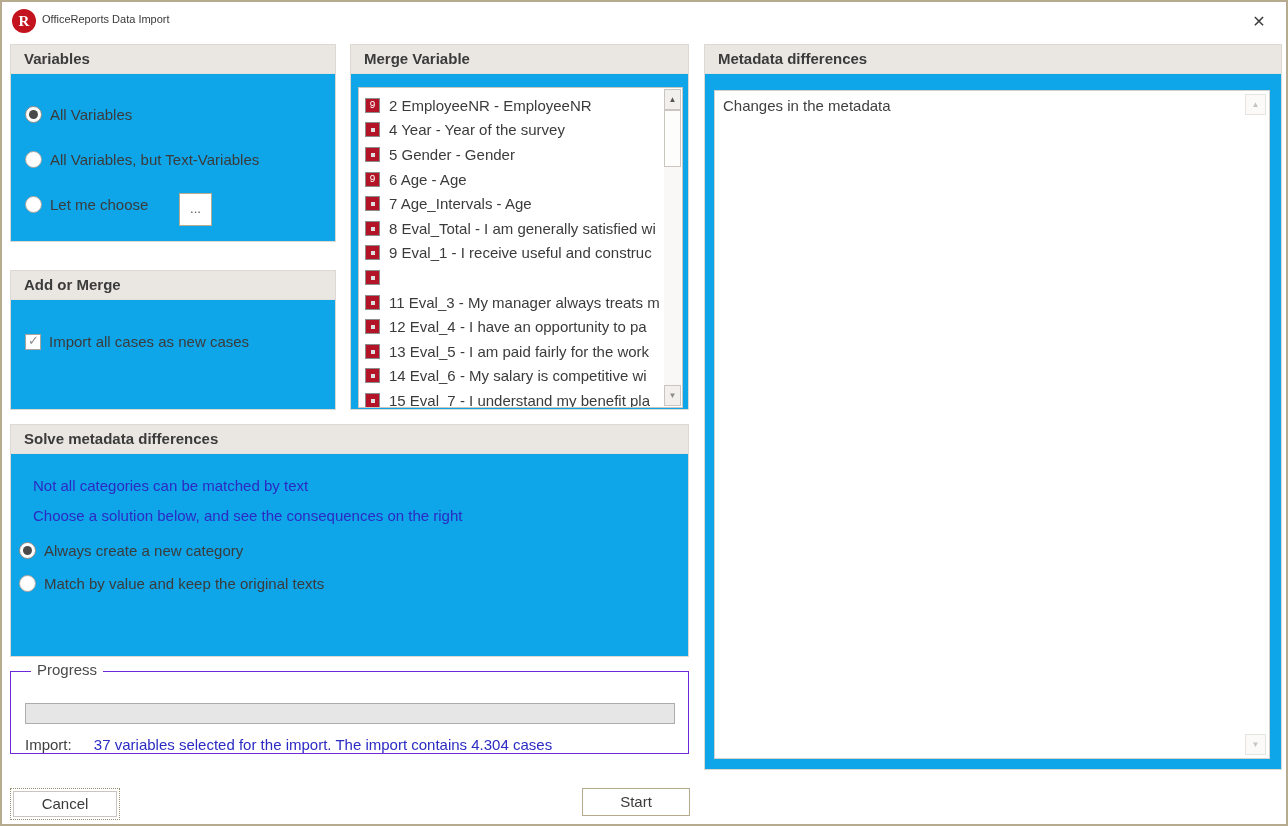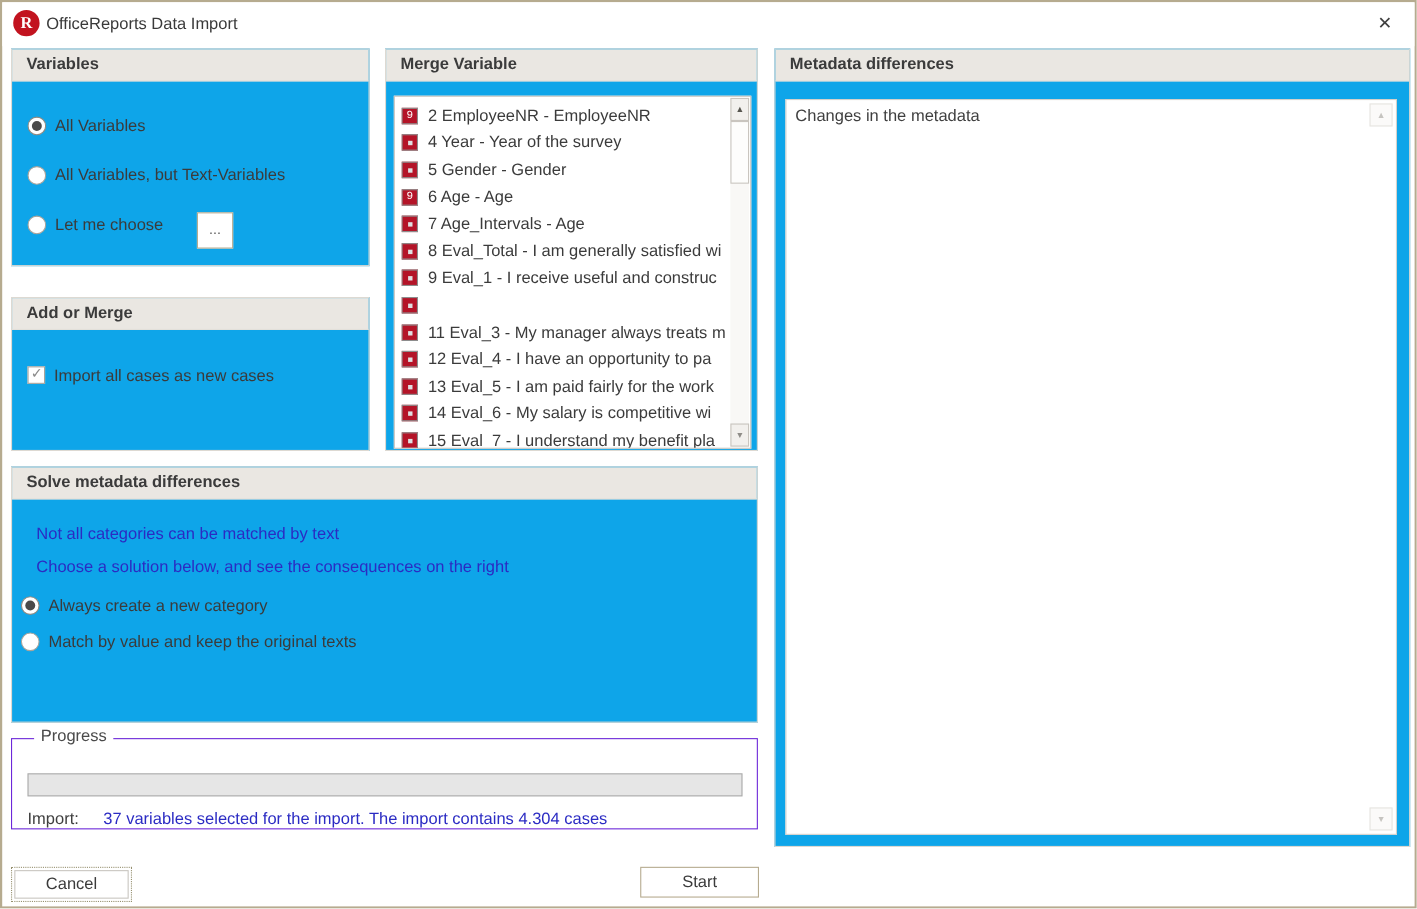--- a/index.html
+++ b/index.html
@@ -9,21 +9,21 @@
     font-family:"Liberation Sans",sans-serif;color:#3b3b3b;font-size:15px;
     overflow:hidden;
   }
   
   .titlebar{position:absolute;left:0;top:0;right:0;height:40px;background:#fff;}
   .logo{
     position:absolute;left:10px;top:7px;width:24px;height:24px;border-radius:50%;
     background:#c2131f;color:#fff;font-weight:bold;font-size:15px;text-align:center;
     line-height:24px;font-family:"Liberation Serif",serif;
   }
-  .title-text{position:absolute;left:40px;top:11px;font-size:15px;color:#3a3a3a;}
+  .title-text{position:absolute;left:40px;top:11px;font-size:11px;color:#3a3a3a;}
   .close-x{
     position:absolute;right:16px;top:9px;width:22px;height:22px;text-align:center;
     line-height:22px;font-size:16px;color:#3f3f3f;cursor:default;
   }
   
   .panel{position:absolute;background:#0ea5e9;border:1px solid #ddd9d2;box-sizing:border-box;}
   .panel-header{
     height:28px;line-height:28px;background:#eae7e2;padding-left:13px;
     font-weight:bold;color:#3b3b3b;border-bottom:1px solid #e3e0da;
   }
@@ -42,21 +42,21 @@
   }
   .checkbox.on::after{content:'✓';position:absolute;left:2px;top:-2px;color:#8b8b8b;font-size:13px;}
   
   .vars-options{position:absolute;left:14px;top:61px;}
   .vars-options .opt-row{margin-bottom:28px;}
   .browse-btn{
     position:absolute;left:168px;top:148px;width:33px;height:33px;border:1px solid #b6ab8f;
     background:#fff;color:#5a5a5a;text-align:center;line-height:30px;font-size:13px;box-sizing:border-box;
   }
   
-  .chk-row{position:absolute;left:14px;top:62px;display:flex;align-items:flex-start;gap:8px;}
+  .chk-row{position:absolute;left:14px;top:62px;display:flex;align-items:flex-end;gap:8px;}
   
   .listbox{
     position:absolute;left:7px;top:42px;width:325px;height:321px;border:1px solid #c9c5bf;
     background:#fff;overflow:hidden;box-sizing:border-box;
   }
   .listrows{padding:5px 20px 0 6px;}
   .vrow{display:flex;align-items:center;gap:9px;height:24.6px;white-space:nowrap;overflow:hidden;}
   .vicon{
     width:15px;height:15px;background:#b41428;border:1px solid #8d8d8d;box-sizing:border-box;
     position:relative;flex:0 0 15px;

